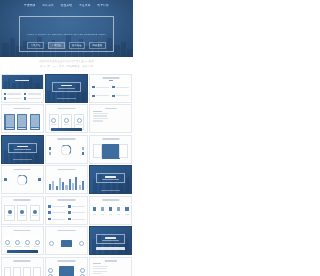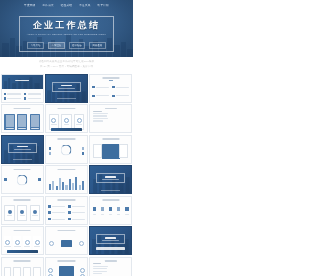--- a/index.html
+++ b/index.html
@@ -239,21 +239,20 @@
 
     <div class="hero-nav">
       <span class="hero-nav-item">年度回顾</span>
       <span class="hero-nav-item">工作成果</span>
       <span class="hero-nav-item">经验总结</span>
       <span class="hero-nav-item">不足反思</span>
       <span class="hero-nav-item">明年计划</span>
     </div>
 
     <div class="hero-frame"></div>
-    <div class="hero-title">企业工作总结</div>
     <div class="hero-sub">ANNUAL SUMMARY REPORT TEMPLATE FOR BUSINESS WORK</div>
 
     <div class="hero-tags">
       <span class="hero-tag">年终总结</span>
       <span class="hero-tag solid">工作汇报</span>
       <span class="hero-tag">述职报告</span>
       <span class="hero-tag">商务通用</span>
     </div>
   </div>
 

